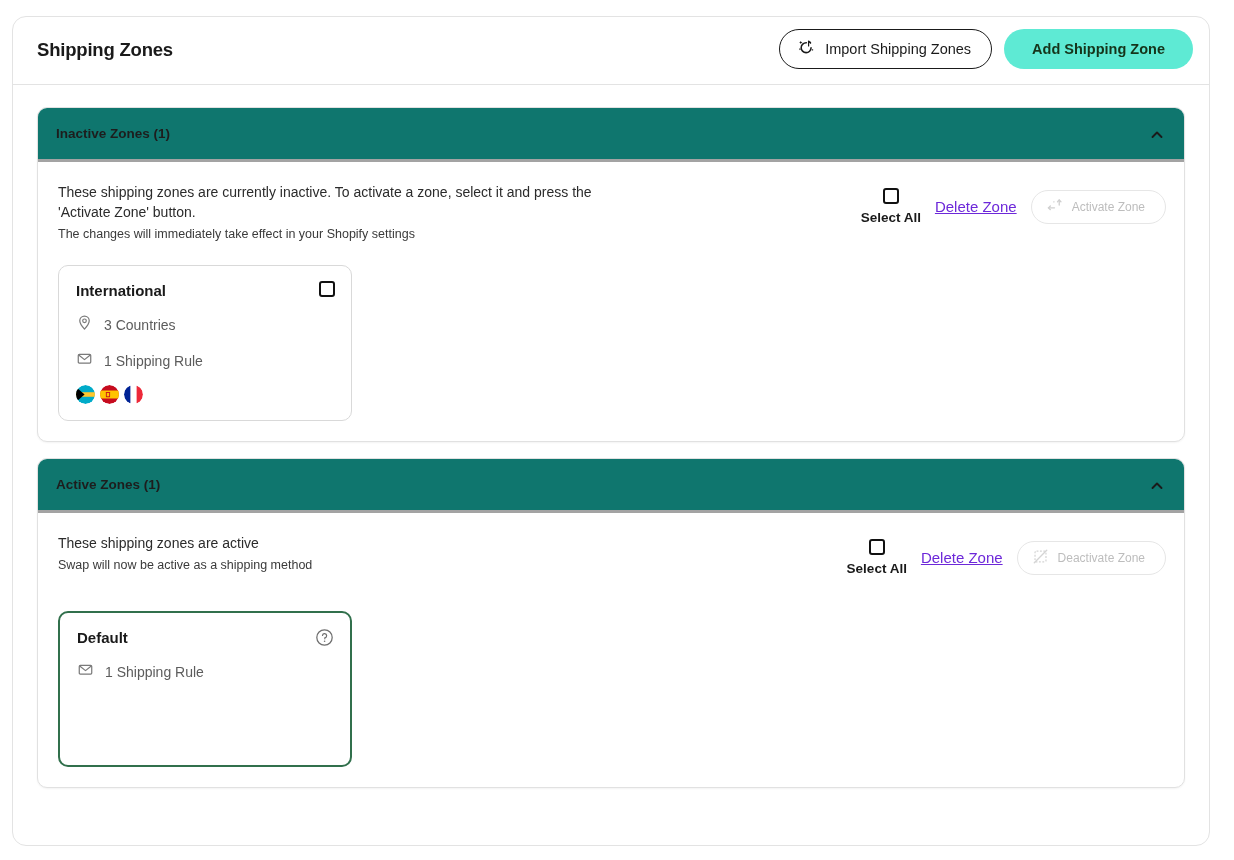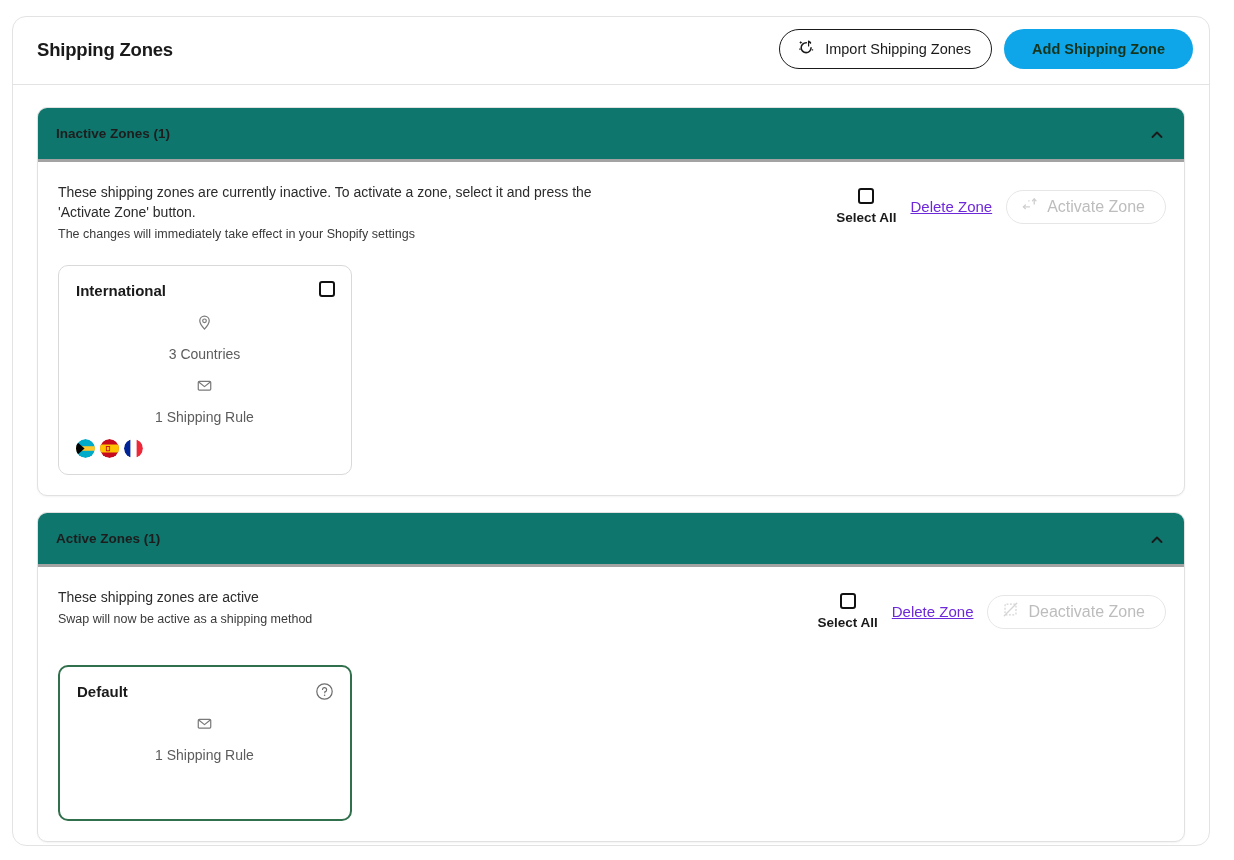--- a/index.html
+++ b/index.html
@@ -56,21 +56,21 @@
     font-weight: 500;
     color: #1a1a1a;
     cursor: pointer;
   }
   .btn-add {
     display: flex;
     align-items: center;
     justify-content: center;
     height: 40px;
     padding: 0 28px;
-    background: #0ea5e9;
+    background: #5eead4;
     border: none;
     border-radius: 22px;
     font-size: 14.5px;
     font-weight: 700;
     color: #15341a;
     cursor: pointer;
   }
 
   
   .body-area {
@@ -163,21 +163,21 @@
   }
   .btn-ghost {
     display: flex;
     align-items: center;
     gap: 9px;
     height: 34px;
     padding: 0 20px 0 14px;
     border: 1px solid #e6e6e6;
     border-radius: 18px;
     background: #ffffff;
-    font-size: 16px;
+    font-size: 12px;
     font-weight: 500;
     color: #bdbdbd;
     cursor: default;
   }
 
   
   .zones-row { margin-top: 22px; display: flex; gap: 16px; }
 
   .zone-card {
     position: relative;
@@ -200,21 +200,20 @@
   }
   .zone-corner {
     position: absolute;
     right: 16px; top: 15px;
   }
   .zone-line {
     display: flex;
     align-items: center;
     gap: 11px;
     margin-top: 15px;
-    flex-direction: column;
   }
   .zone-line-text {
     font-size: 14px;
     color: #5c5c5c;
   }
   .flags { display: flex; gap: 5px; margin-top: 14px; }
   .flag {
     width: 19px; height: 19px;
     border-radius: 50%;
     overflow: hidden;

